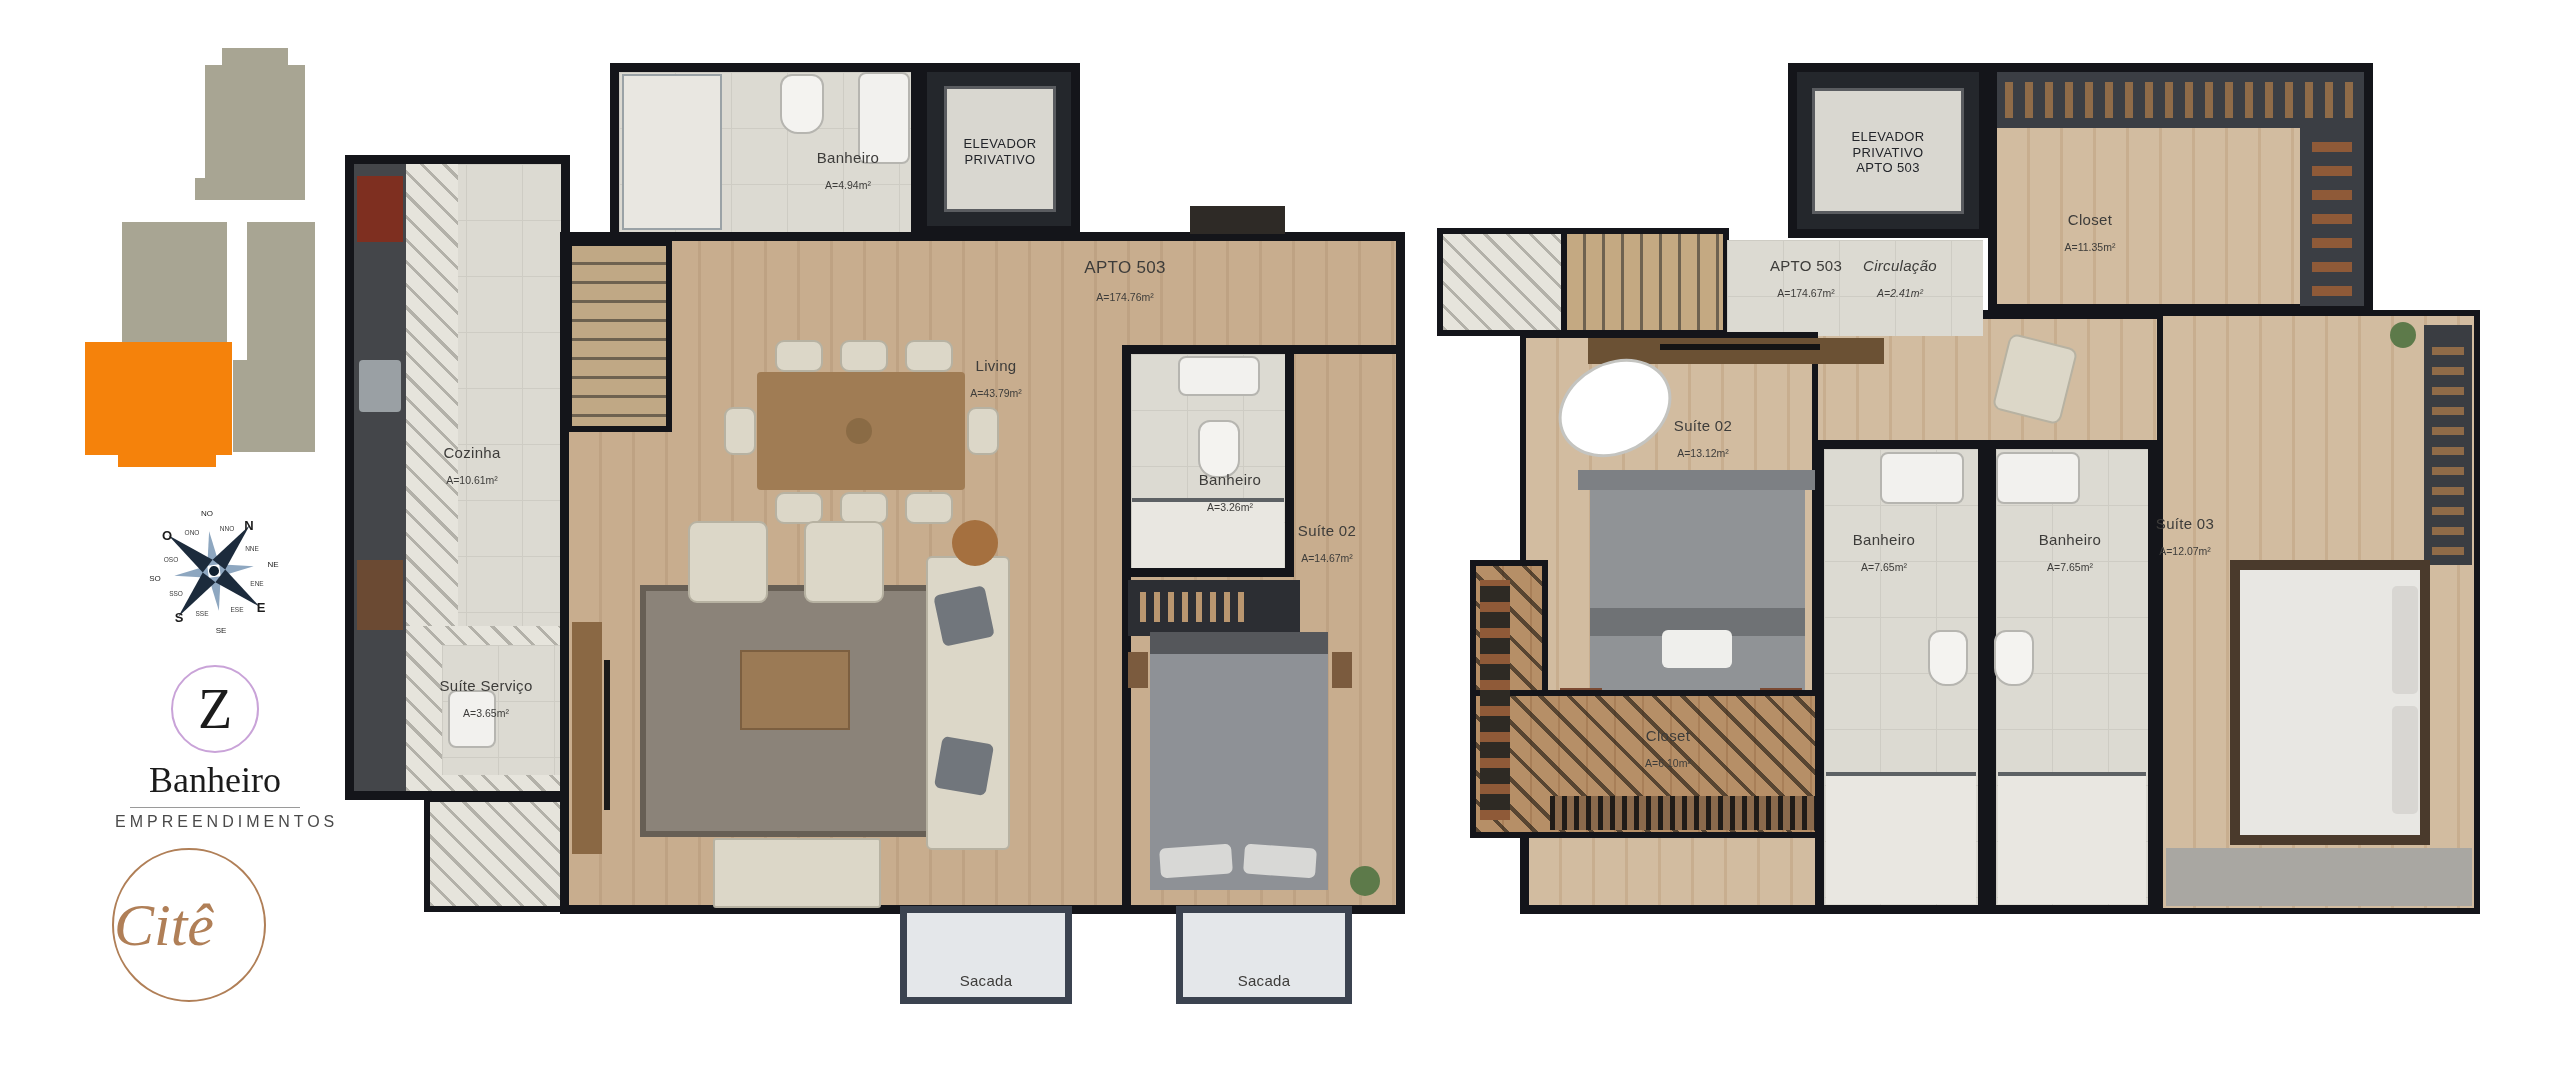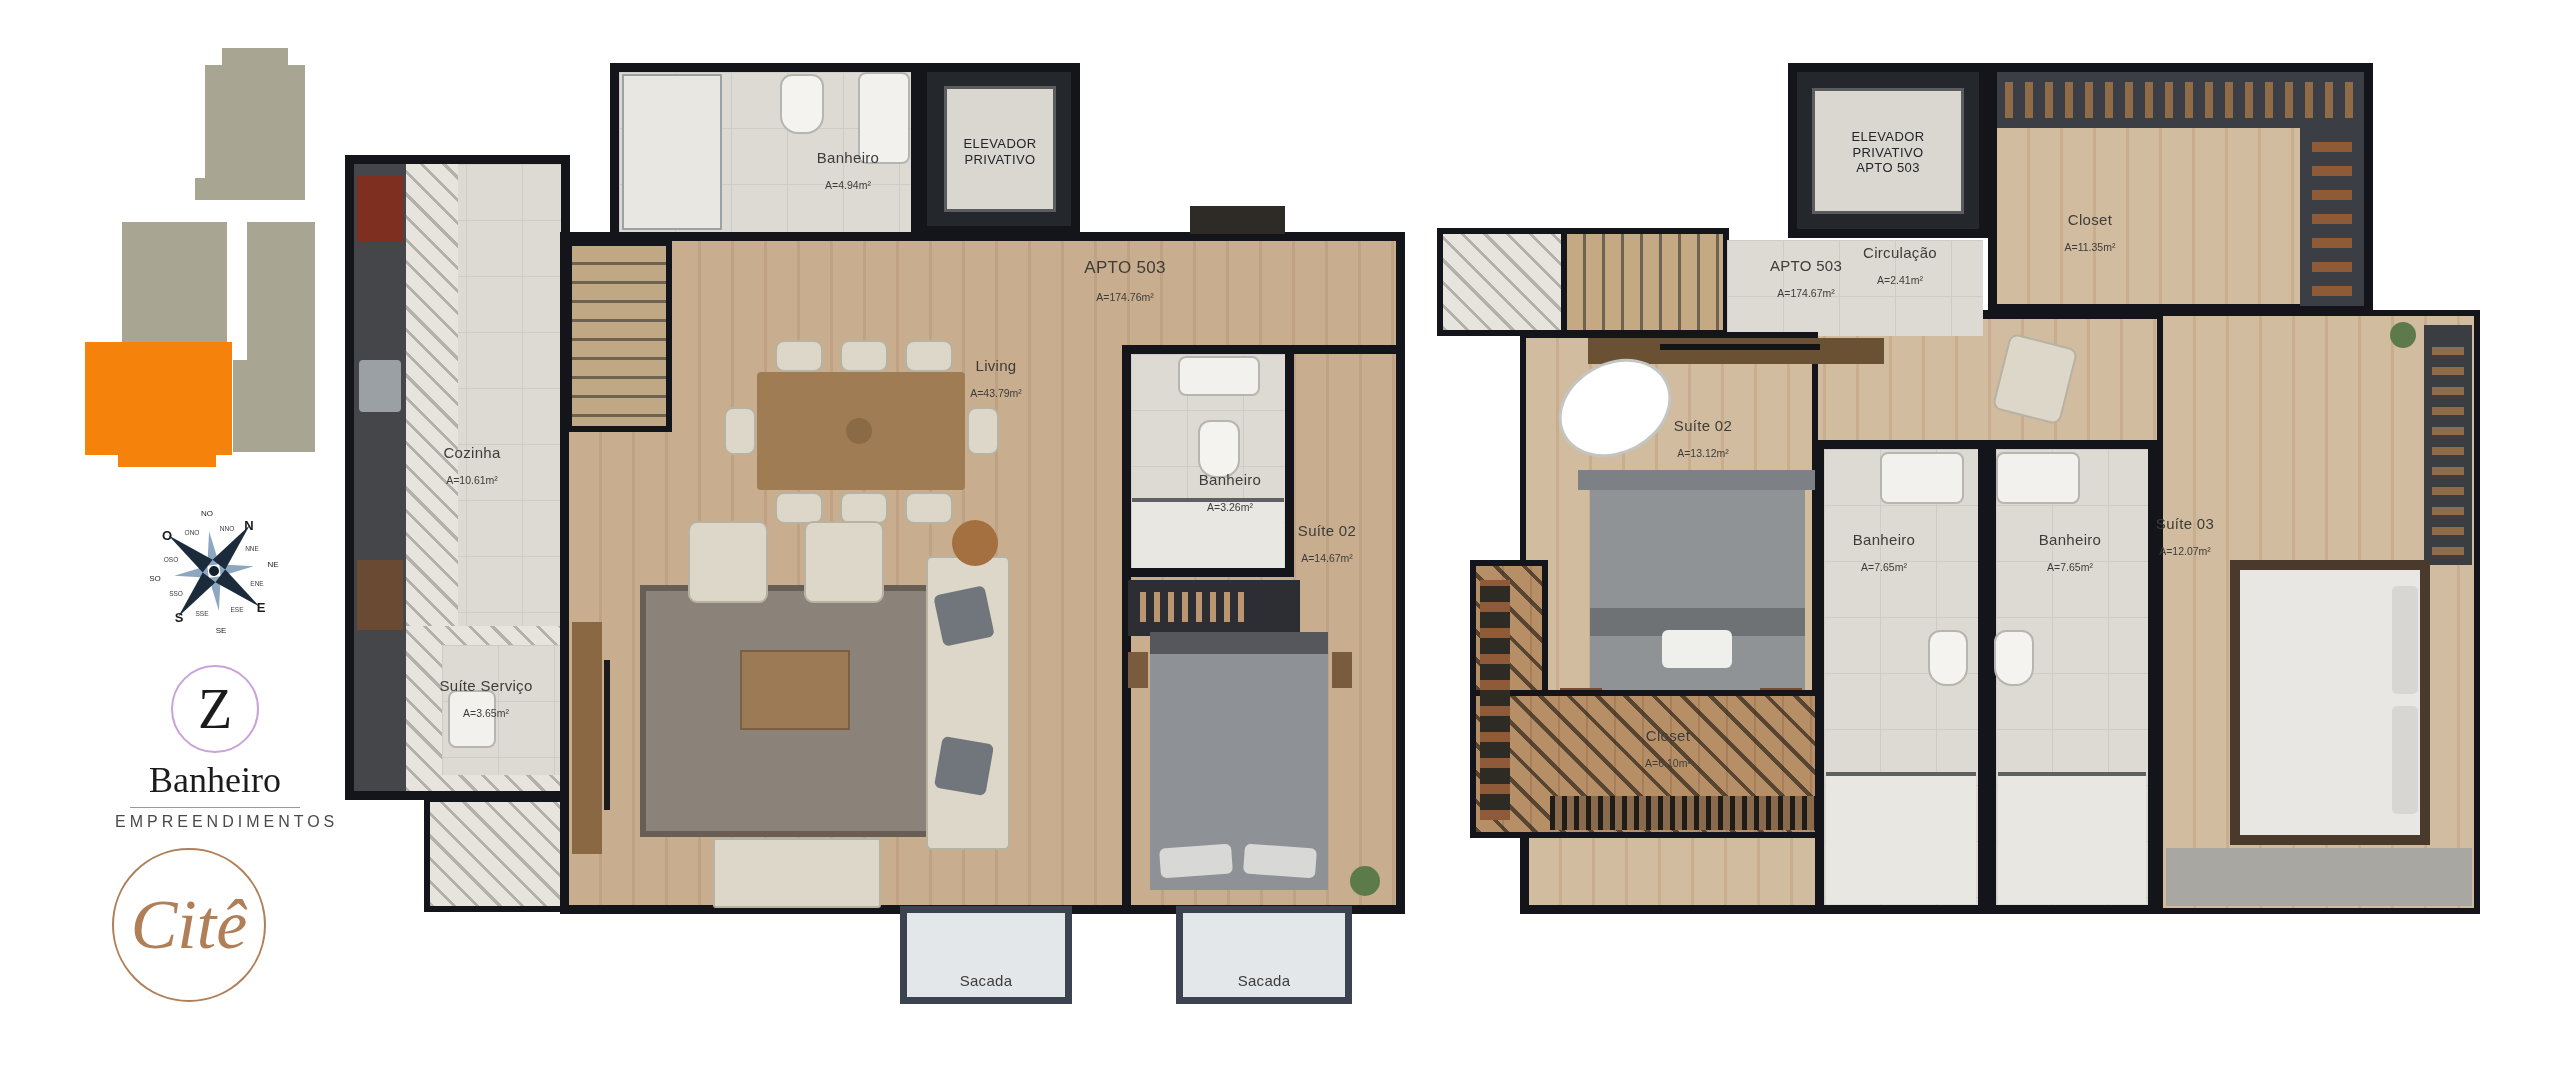--- a/index.html
+++ b/index.html
@@ -39,22 +39,22 @@
   .olive{background:#a8a593;}
   .orange{background:#f5820b;}
   .zlogo{position:absolute;text-align:center;color:#1b1b1b;}
   .zcircle{width:84px;height:84px;border:2px solid #c9a3d8;border-radius:50%;margin:0 auto;
            display:flex;align-items:center;justify-content:center;
            font-family:"Liberation Serif",serif;font-size:56px;}
   .zname{font-family:"Liberation Serif",serif;font-size:36px;margin-top:6px;}
   .zline{width:170px;height:1px;background:#9a9a9a;margin:6px auto 5px;}
   .ztag{font-size:16px;letter-spacing:4px;color:#4a4a4a;}
   .clogo{position:absolute;width:150px;height:150px;border:2.5px solid #b07f57;border-radius:50%;
-         display:flex;align-items:center;justify-content:center;color:#b07f57;
-         font-family:"Liberation Serif",serif;font-size:70px;font-style:italic;}
+         display:flex;align-items:center;color:#b07f57;
+         font-family:"Liberation Serif",serif;font-size:60px;font-style:italic;}
 </style>
 </head>
 <body>
 
 <div class="canvas">
 
   <div class="abs" style="left:0;top:0;width:340px;height:1066px;">
 
     <div class="abs" style="left:0;top:0;width:340px;height:470px;">
       <div class="blk olive" style="left:205px;top:65px;width:100px;height:135px;"></div>
@@ -284,21 +284,21 @@
       <div>APTO 503</div>
     </div>
     <div class="label" style="left:2090px;top:232px;">
       <div class="name">Closet</div>
       <div class="area">A=11.35m²</div>
     </div>
     <div class="label" style="left:1806px;top:278px;">
       <div class="name">APTO 503</div>
       <div class="area">A=174.67m²</div>
     </div>
-    <div class="label" style="left:1900px;top:265px;">
+    <div class="label" style="left:1900px;top:278px;font-style:italic;">
       <div class="name">Circulação</div>
       <div class="area">A=2.41m²</div>
     </div>
     <div class="label" style="left:1703px;top:438px;">
       <div class="name">Suíte 02</div>
       <div class="area">A=13.12m²</div>
     </div>
     <div class="label" style="left:1884px;top:552px;">
       <div class="name">Banheiro</div>
       <div class="area">A=7.65m²</div>

